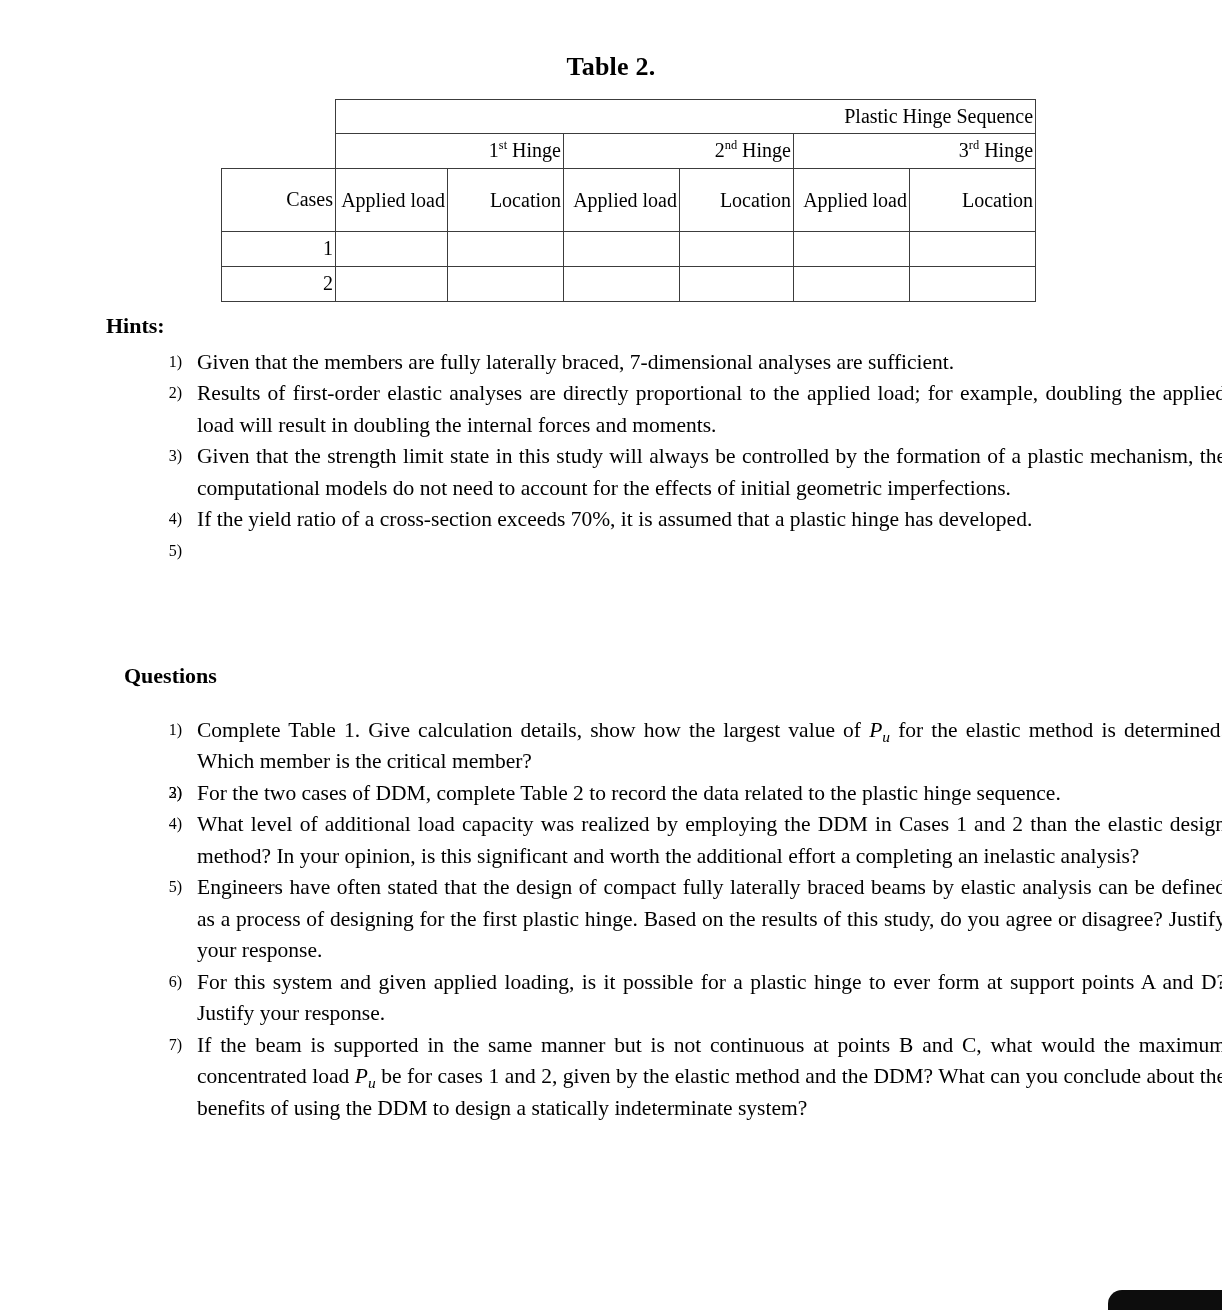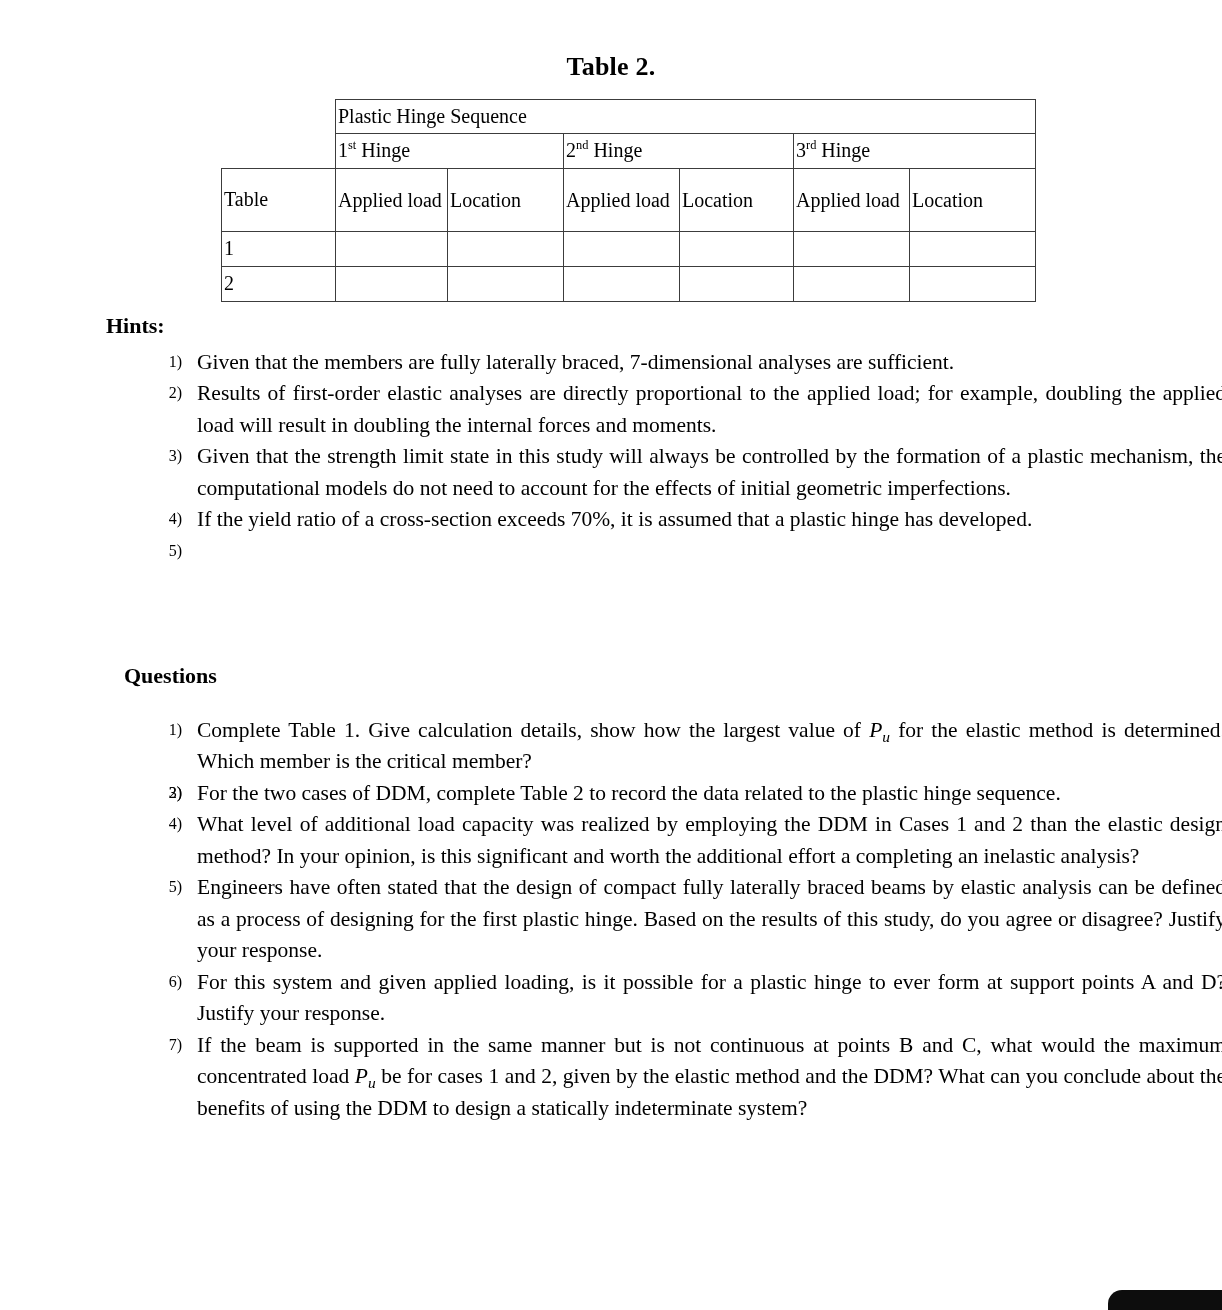--- a/index.html
+++ b/index.html
@@ -38,21 +38,21 @@
 
   table.hinge-table {
     border-collapse: collapse;
     width: 814px;
     table-layout: fixed;
     font-size: 20px;
     line-height: 1.08;
   }
   table.hinge-table td {
     border: 1px solid #3c3c3c;
-    text-align: left;
+    text-align: right;
     vertical-align: middle;
     padding: 2px 2px;
   }
   td.blank-corner {
     border: none !important;
   }
   td.case-head {
     height: 58px;
   }
   td.group-head {
@@ -177,21 +177,21 @@
         <td class="blank-corner"></td>
         <td class="span-head" colspan="6">Plastic Hinge Sequence</td>
       </tr>
       <tr>
         <td class="blank-corner"></td>
         <td class="group-head" colspan="2"><span>1</span><sup>st</sup><span> Hinge</span></td>
         <td class="group-head" colspan="2"><span>2</span><sup>nd</sup><span> Hinge</span></td>
         <td class="group-head" colspan="2"><span>3</span><sup>rd</sup><span> Hinge</span></td>
       </tr>
       <tr>
-        <td class="case-head">Table</td>
+        <td class="case-head">Cases</td>
         <td class="sub-head">Applied load</td>
         <td class="sub-head">Location</td>
         <td class="sub-head">Applied load</td>
         <td class="sub-head">Location</td>
         <td class="sub-head">Applied load</td>
         <td class="sub-head">Location</td>
       </tr>
       <tr>
         <td class="data-cell">1</td>
         <td class="data-cell"></td>

